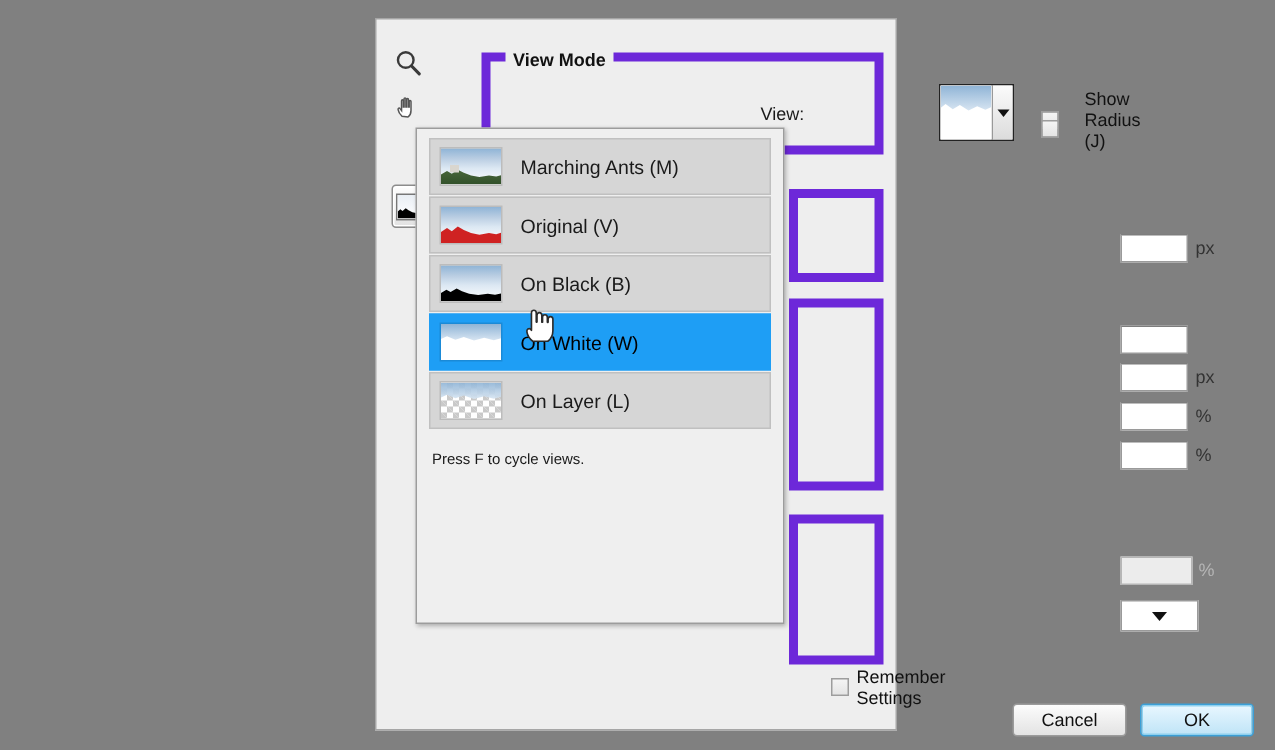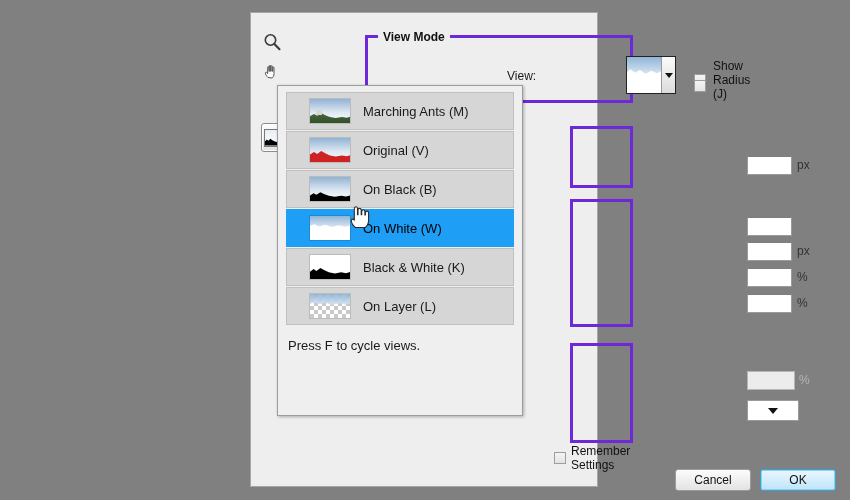--- a/index.html
+++ b/index.html
@@ -38,23 +38,22 @@
     border:1px solid #8c8c8c;
     border-radius:3px;
     box-shadow:inset 0 0 0 1px #ffffff;
     display:flex;align-items:center;justify-content:center;
     overflow:hidden;
     z-index:2;
   }
   
   .group{
     position:absolute;
-    border:3px solid #6d28d9;
-    box-sizing:border-box;
-    margin-left:44px;
+    border:6px solid #6d28d9;
+    box-sizing:border-box;
   }
   .group-title{
     position:absolute;
     top:-8px;left:10px;
     background:#eeeeee;
     padding:0 5px;
     font-weight:bold;
     font-size:12px;
     color:#111;
     white-space:nowrap;
@@ -83,21 +82,21 @@
     background:linear-gradient(#fbfbfb,#dcdcdc);
     border-left:1px solid #999;
     display:flex;align-items:center;justify-content:center;
   }
   .caret{
     width:0;height:0;
     border-left:4px solid transparent;
     border-right:4px solid transparent;
     border-top:5px solid #111;
   }
-  .chk-row{position:absolute;display:flex;align-items:center;gap:7px;cursor:pointer;}
+  .chk-row{position:absolute;display:flex;align-items:center;gap:17px;cursor:pointer;}
   #chk-radius{left:443px;top:46px;}
   #chk-original{left:443px;top:67px;}
   .checkbox{
     width:12px;height:12px;
     border:1px solid #9d9d9d;
     background:linear-gradient(#f4f4f4,#e4e4e4);
     box-sizing:border-box;
     flex:none;
   }
   .chk-label{font-size:12px;color:#111;}
@@ -163,39 +162,39 @@
     box-sizing:border-box;
     z-index:10;
   }
   #dd-list{padding:6px 8px 0 8px;}
   .dd-item{
     display:flex;align-items:center;
     height:38px;
     background:#d6d6d6;
     border:1px solid #c0c0c0;
     margin-bottom:1px;
-    padding-left:22px;
+    padding-left:6px;
     box-sizing:border-box;
     cursor:pointer;
   }
   .dd-item.sel{background:#1e9ef5;border-color:#1e9ef5;}
   .dd-item .dd-thumb{
     width:42px;height:26px;
     flex:none;
     margin-right:12px;
     overflow:hidden;
     position:relative;
     border:1px solid rgba(0,0,0,.12);
     box-sizing:border-box;
   }
   .dd-item .dd-label{font-size:13px;color:#1a1a1a;white-space:nowrap;}
   .dd-item.sel .dd-label{color:#000;}
   #dd-hints{
     padding:10px 10px 0 10px;
-    font-size:13px;color:#1a1a1a;line-height:19px;
+    font-size:10px;color:#1a1a1a;line-height:19px;
   }
 
   
   .sky{position:absolute;inset:0;background:
      linear-gradient(#8fb4d6 0%, #b9cde2 28%, #dce8f3 55%, #ffffff 100%);}
   .hill-dark{position:absolute;left:0;right:0;bottom:0;height:45%;
      background:#000;
      clip-path:polygon(0% 48%,9% 28%,16% 42%,26% 20%,35% 36%,47% 52%,62% 60%,78% 52%,90% 58%,100% 50%,100% 100%,0% 100%);}
   .hill-red{position:absolute;left:0;right:0;bottom:0;height:55%;
      background:#cf2222;
@@ -328,27 +327,20 @@
     </div>
 
     <div class="dd-item sel">
       <span class="dd-thumb">
         <span style="position:absolute;inset:0;background:#fff"></span>
         <span class="sky-half"></span>
       </span>
       <span class="dd-label">On White (W)</span>
     </div>
 
-    <div class="dd-item">
-      <span class="dd-thumb">
-        <span style="position:absolute;inset:0;background:#fff"></span>
-        <span class="hill-dark" style="height:58%"></span>
-      </span>
-      <span class="dd-label">Black &amp; White (K)</span>
-    </div>
 
     <div class="dd-item">
       <span class="dd-thumb">
         <span class="checker"></span>
         <span class="sky-half" style="opacity:.92"></span>
       </span>
       <span class="dd-label">On Layer (L)</span>
     </div>
 
   </div>

